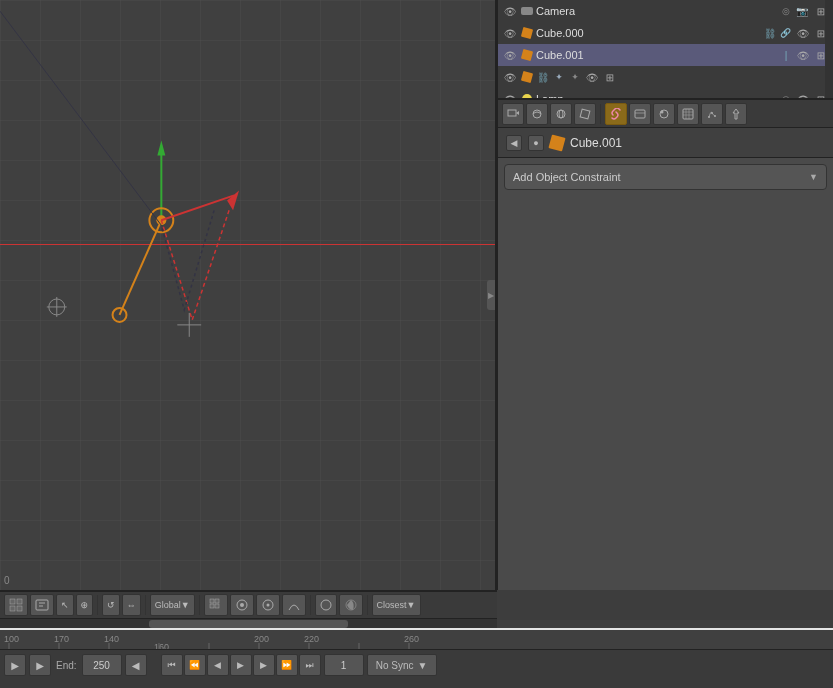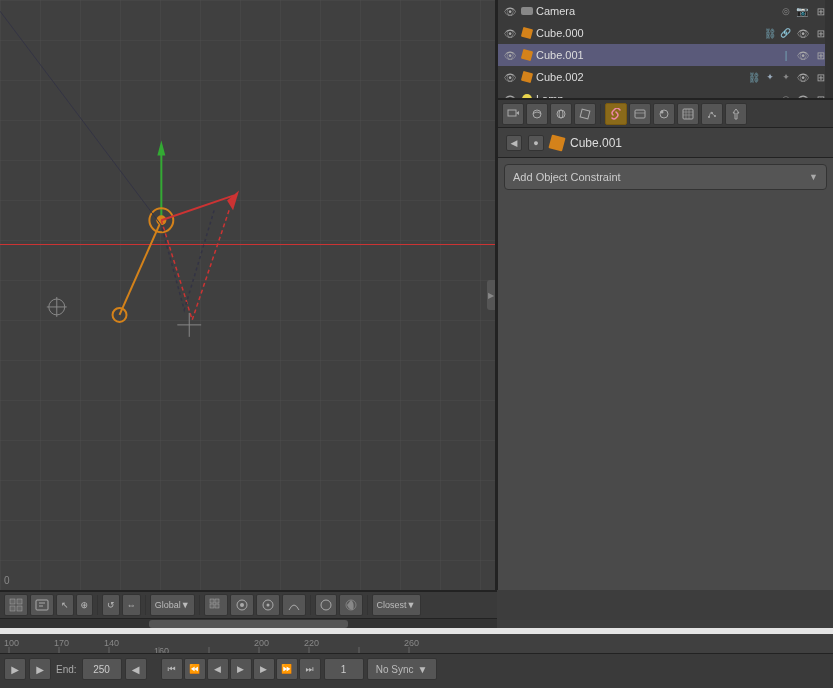--- a/index.html
+++ b/index.html
@@ -280,21 +280,21 @@
       width: 1px;
       height: 20px;
       background: #333;
       margin: 0 2px;
     }
 
     
     .timeline-area {
       height: 60px;
       background: #3a3a3a;
-      border-top: 6px solid #e5e5e5;
+      border-top: 2px solid #e5e5e5;
       display: flex;
       flex-direction: column;
       width: 833px;
     }
 
     .timeline-ruler {
       height: 20px;
       background: #404040;
       border-bottom: 1px solid #222;
       display: flex;
@@ -528,21 +528,20 @@
           <span class="icon-small chain-icon">|</span>
           <span class="outliner-eye">👁</span>
           <span class="outliner-render">⊞</span>
         </div>
 
         <div class="outliner-row">
           <span class="outliner-eye">👁</span>
           <span class="outliner-icon">
             <div class="cube-icon-shape"></div>
           </span>
-          <span class="outliner-name">Cube.002</span>
           <span class="icon-small chain-icon">⛓</span>
           <span class="icon-small move-icon">✦</span>
           <span class="icon-small">✦</span>
           <span class="outliner-eye">👁</span>
           <span class="outliner-render">⊞</span>
         </div>
 
         <div class="outliner-row">
           <span class="outliner-eye">👁</span>
           <span class="outliner-icon">

